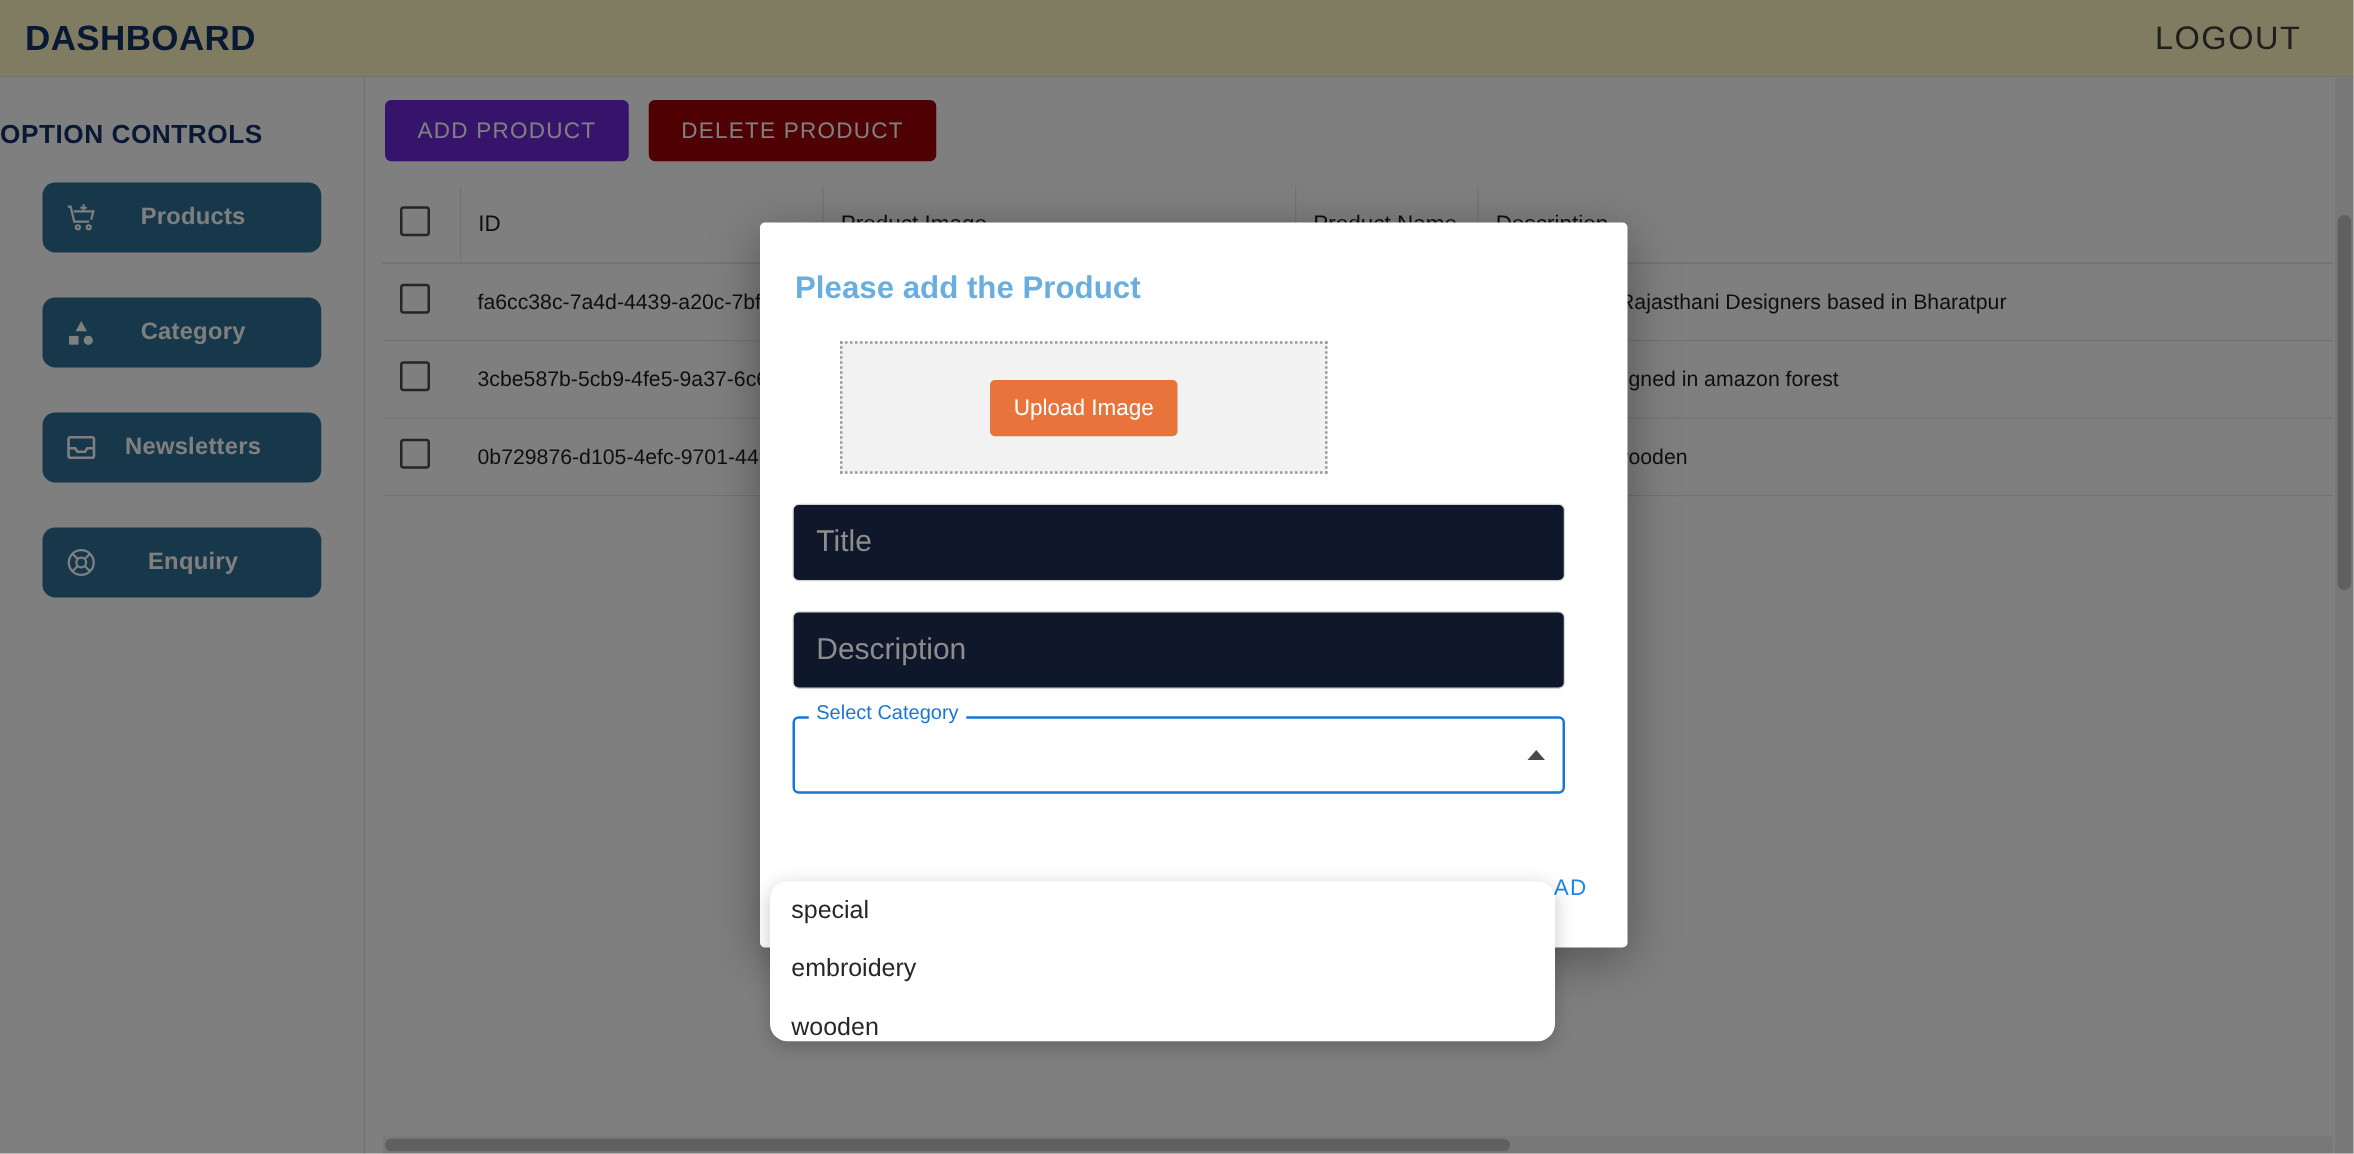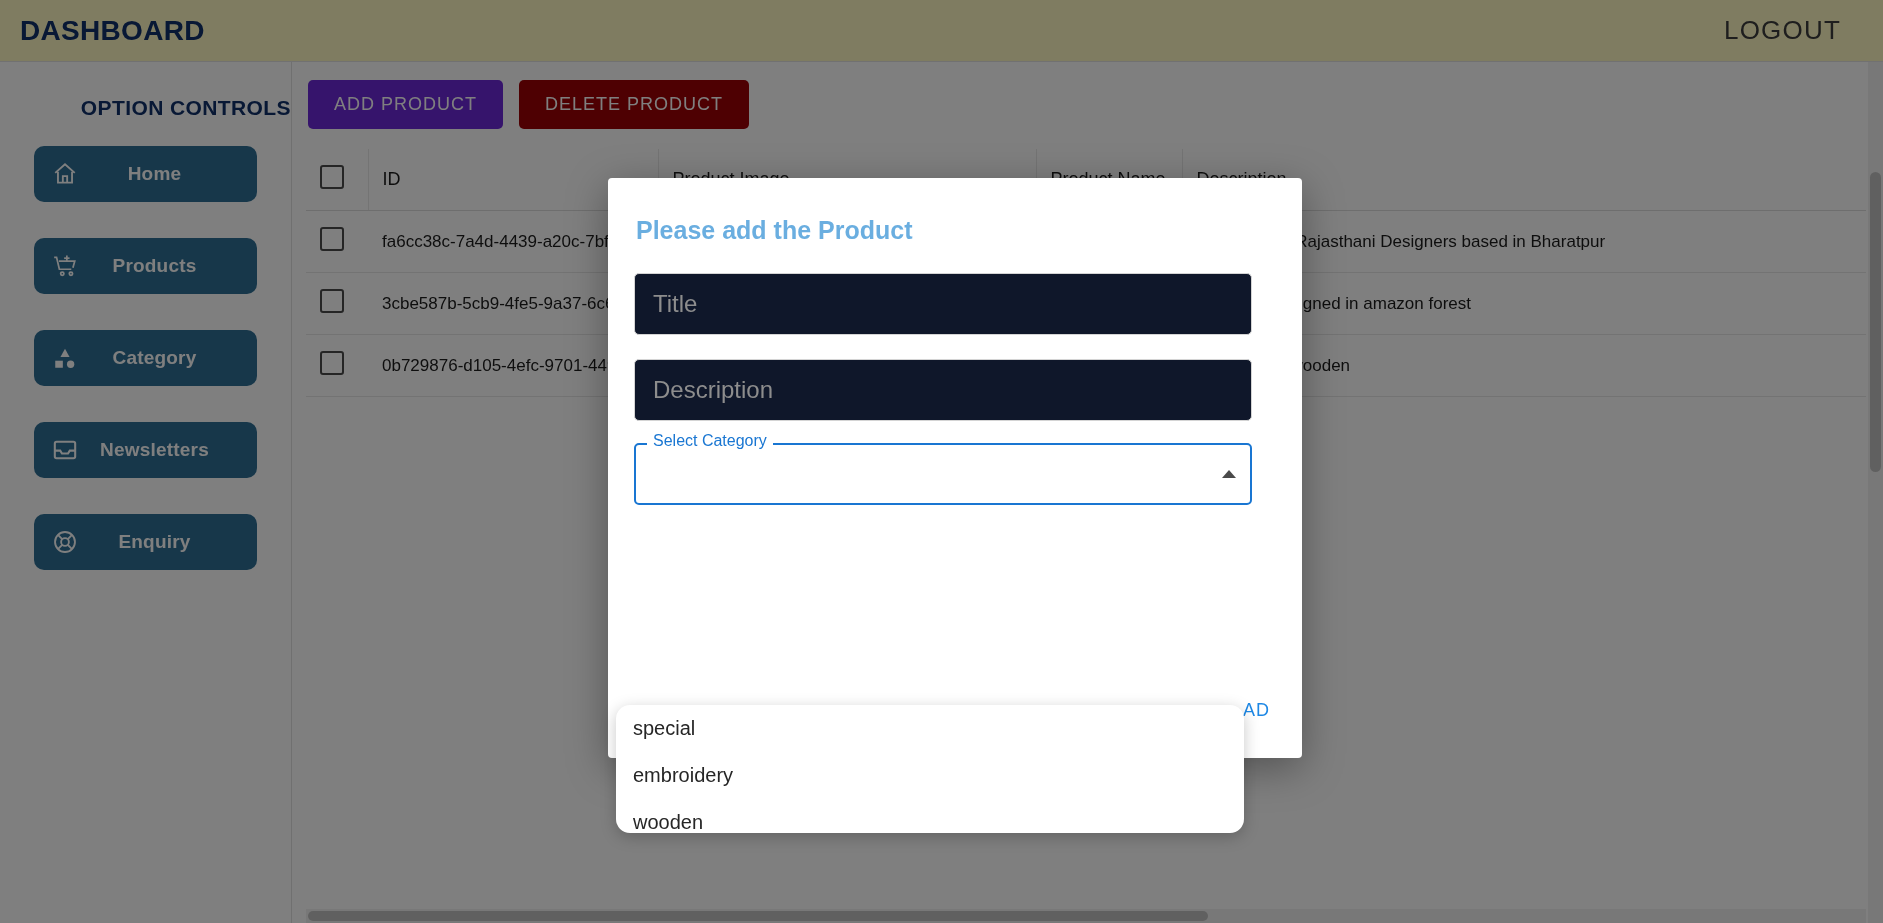--- a/index.html
+++ b/index.html
@@ -29,21 +29,21 @@
     cursor: pointer; background: none; border: none;
     font-family: "Liberation Sans", sans-serif;
   }
 
   .sidebar {
     position: absolute; left: 0; top: 62px; width: 292px; height: 861px;
     background: #ffffff; border-right: 1px solid #e0e0e0;
     padding-top: 34px;
   }
   .sidebar-title {
-    text-align: right; font-size: 21px; font-weight: bold;
+    text-align: left; font-size: 21px; font-weight: bold;
     color: #10316b; letter-spacing: 0.4px; margin-bottom: 26px;
   }
   .nav-list { padding: 0 34px; }
   .nav-item {
     display: flex; align-items: center; gap: 14px;
     height: 56px; border-radius: 10px;
     background: #2e6f95; color: #ffffff;
     margin-bottom: 36px; padding: 0 18px; cursor: pointer;
     border: none; width: 100%;
     font-family: "Liberation Sans", sans-serif;
@@ -201,30 +201,20 @@
 
     <div class="topbar">
       <div class="brand">DASHBOARD</div>
       <button class="logout">LOGOUT</button>
     </div>
 
     <div class="sidebar">
       <div class="sidebar-title">OPTION CONTROLS</div>
       <div class="nav-list">
 
-        <button class="nav-item">
-          <span class="nav-icon">
-            <svg viewBox="0 0 24 24" fill="none" stroke="#ffffff" stroke-width="1.7">
-              <path d="M3 11 12 3l9 8"></path>
-                <path d="M5.5 10v10h13V10"></path>
-                <path d="M10 20v-6h4v6"></path>
-            </svg>
-          </span>
-          <span class="nav-label">Home</span>
-        </button>
 
         <button class="nav-item">
           <span class="nav-icon">
             <svg viewBox="0 0 24 24" fill="none" stroke="#ffffff" stroke-width="1.6">
               <path d="M2 4h2.2l2.6 11h11"></path>
                 <path d="M6.4 7.5H21l-1.7 6.2"></path>
               <circle cx="9.5" cy="19.2" r="1.5"></circle>
                 <circle cx="17.5" cy="19.2" r="1.5"></circle>
               <path d="M13.7 2.3v5"></path>
                 <path d="M11.2 4.8h5"></path>
@@ -330,20 +320,23 @@
     <div class="hscrollbar">
       <div class="hscroll-thumb"></div>
     </div>
   </div>
 
   <div class="overlay"></div>
 
   <div class="modal">
     <div class="modal-title">Please add the Product</div>
 
+    <div class="dropzone">
+      <button class="upload-btn">Upload Image</button>
+    </div>
 
     <div class="field">Title</div>
     <div class="field">Description</div>
 
     <div class="select-wrap">
       <span class="select-legend">Select Category</span>
       <div class="select-box"></div>
       <span class="select-arrow"></span>
     </div>
 

